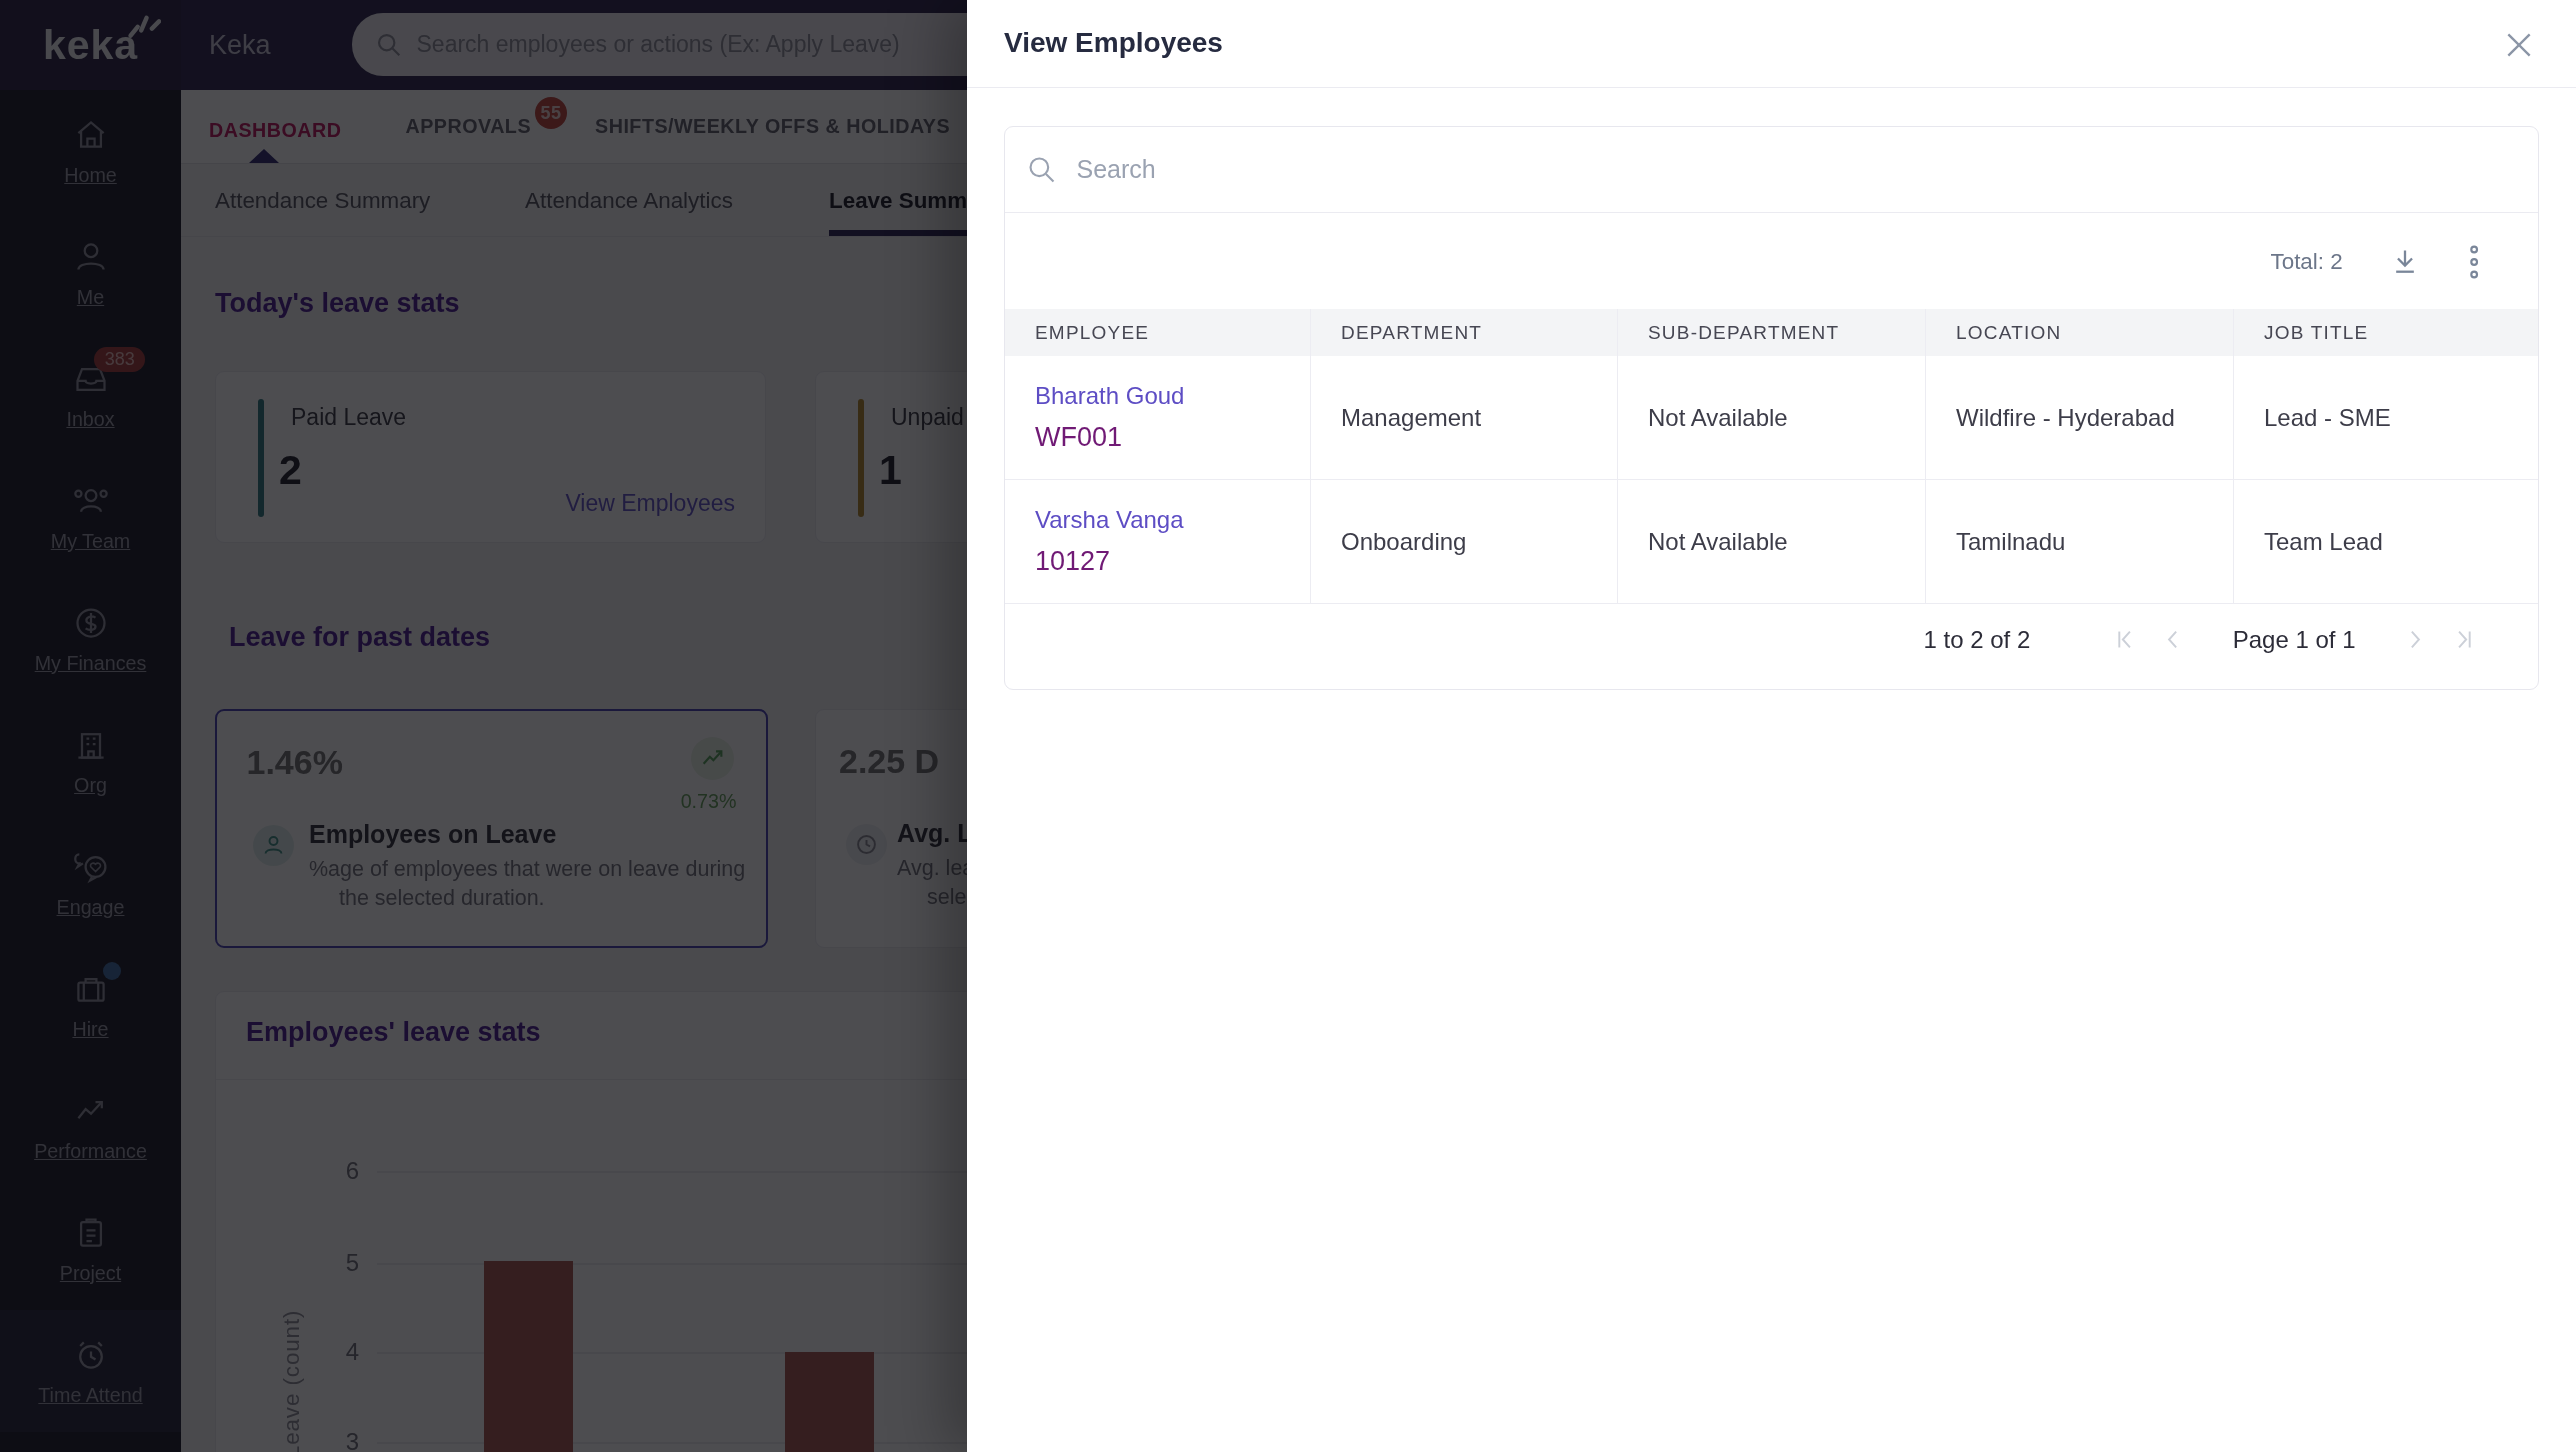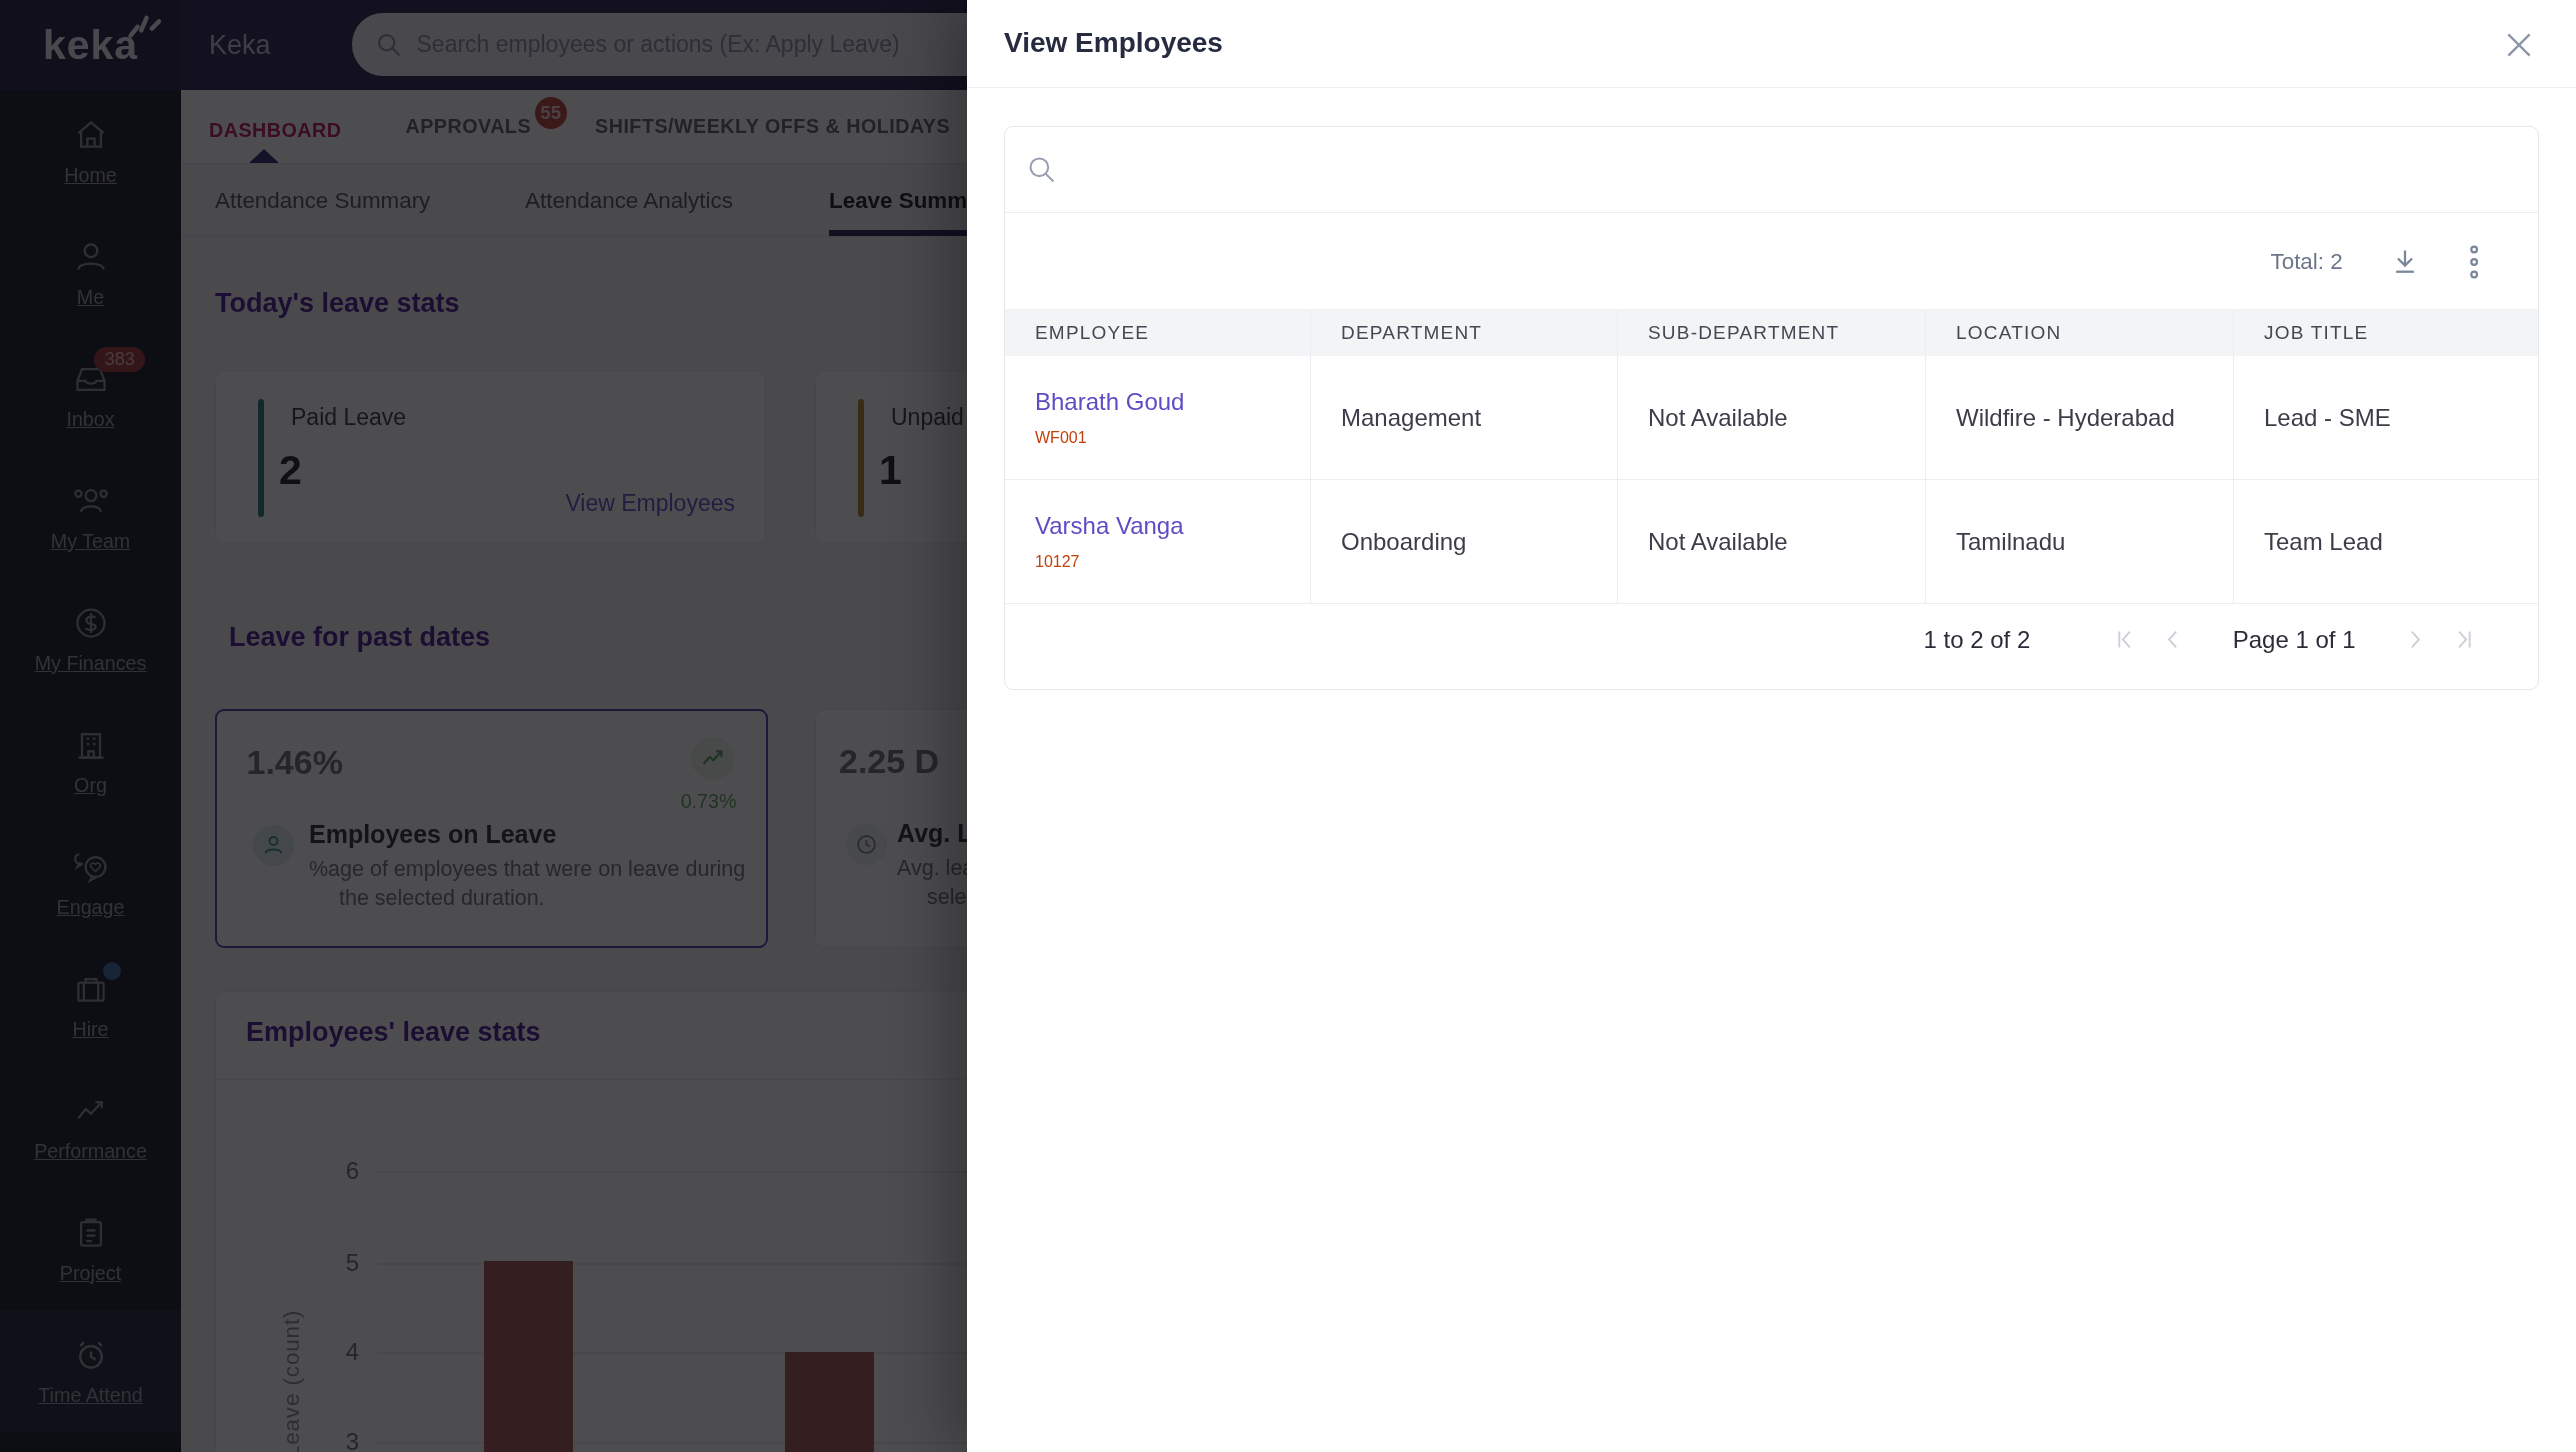--- a/index.html
+++ b/index.html
@@ -110,21 +110,21 @@
   .thead,.trow{display:grid;grid-template-columns:306px 307px 308px 308px 307px;}
   .thead{background:#f3f4f6;height:47px;}
   .th{font-size:19px;letter-spacing:1.2px;color:#474753;display:flex;align-items:center;
       padding-left:30px;box-sizing:border-box;border-right:1.8px solid #ececf2;}
   .th:last-child{border-right:none;}
   .trow{height:123px;border-bottom:1.8px solid #ececf2;}
   .td{padding-left:30px;box-sizing:border-box;border-right:1.8px solid #ececf2;display:flex;
       flex-direction:column;justify-content:center;font-size:24px;color:#3d3d49;}
   .td:last-child{border-right:none;}
   .td .emp-name{color:#5d4dc4;cursor:pointer;font-size:24px;}
-  .td .emp-id{color:#c2410c;font-size:16px;margin-top:12.5px;}
+  .td .emp-id{color:#701a75;font-size:27px;margin-top:12.5px;}
 
   .dpager{position:absolute;left:0;top:463px;width:100%;height:99px;display:flex;align-items:center;
           justify-content:flex-end;box-sizing:border-box;padding-right:57px;}
   .pg-range{font-size:24px;color:#2c2c38;margin-right:77px;}
   .pg-page{font-size:24px;color:#2c2c38;margin:0 41px;}
   .pg-btn{width:36px;height:36px;display:flex;align-items:center;justify-content:center;cursor:pointer;}
   .pg-btn + .pg-btn{margin-left:12.5px;}
 </style>
 </head>
 <body>
@@ -366,20 +366,21 @@
         </svg>
     </div>
     <div class="drawer-hdiv"></div>
 
     <div class="dcard">
       <div class="dsearch">
         <svg width="30" height="30" viewBox="0 0 34 34" fill="none" stroke="#9aa2b1" stroke-width="2.4">
             <circle cx="14" cy="14" r="10"></circle>
             <line x1="21.5" y1="21.5" x2="30" y2="30"></line>
           </svg>
+        <input type="text" placeholder="Search" style="">
       </div>
 
       <div class="dtoolbar">
         <span class="dtotal">Total: 2</span>
         <span class="icon-btn">
           <svg width="30" height="30" viewBox="0 0 34 34" fill="none" stroke="#7a8699" stroke-width="2.6">
               <path d="M17 4 V20"></path>
               <path d="M9 13 L17 21 L25 13"></path>
               <line x1="7" y1="28" x2="27" y2="28"></line>
             </svg>

